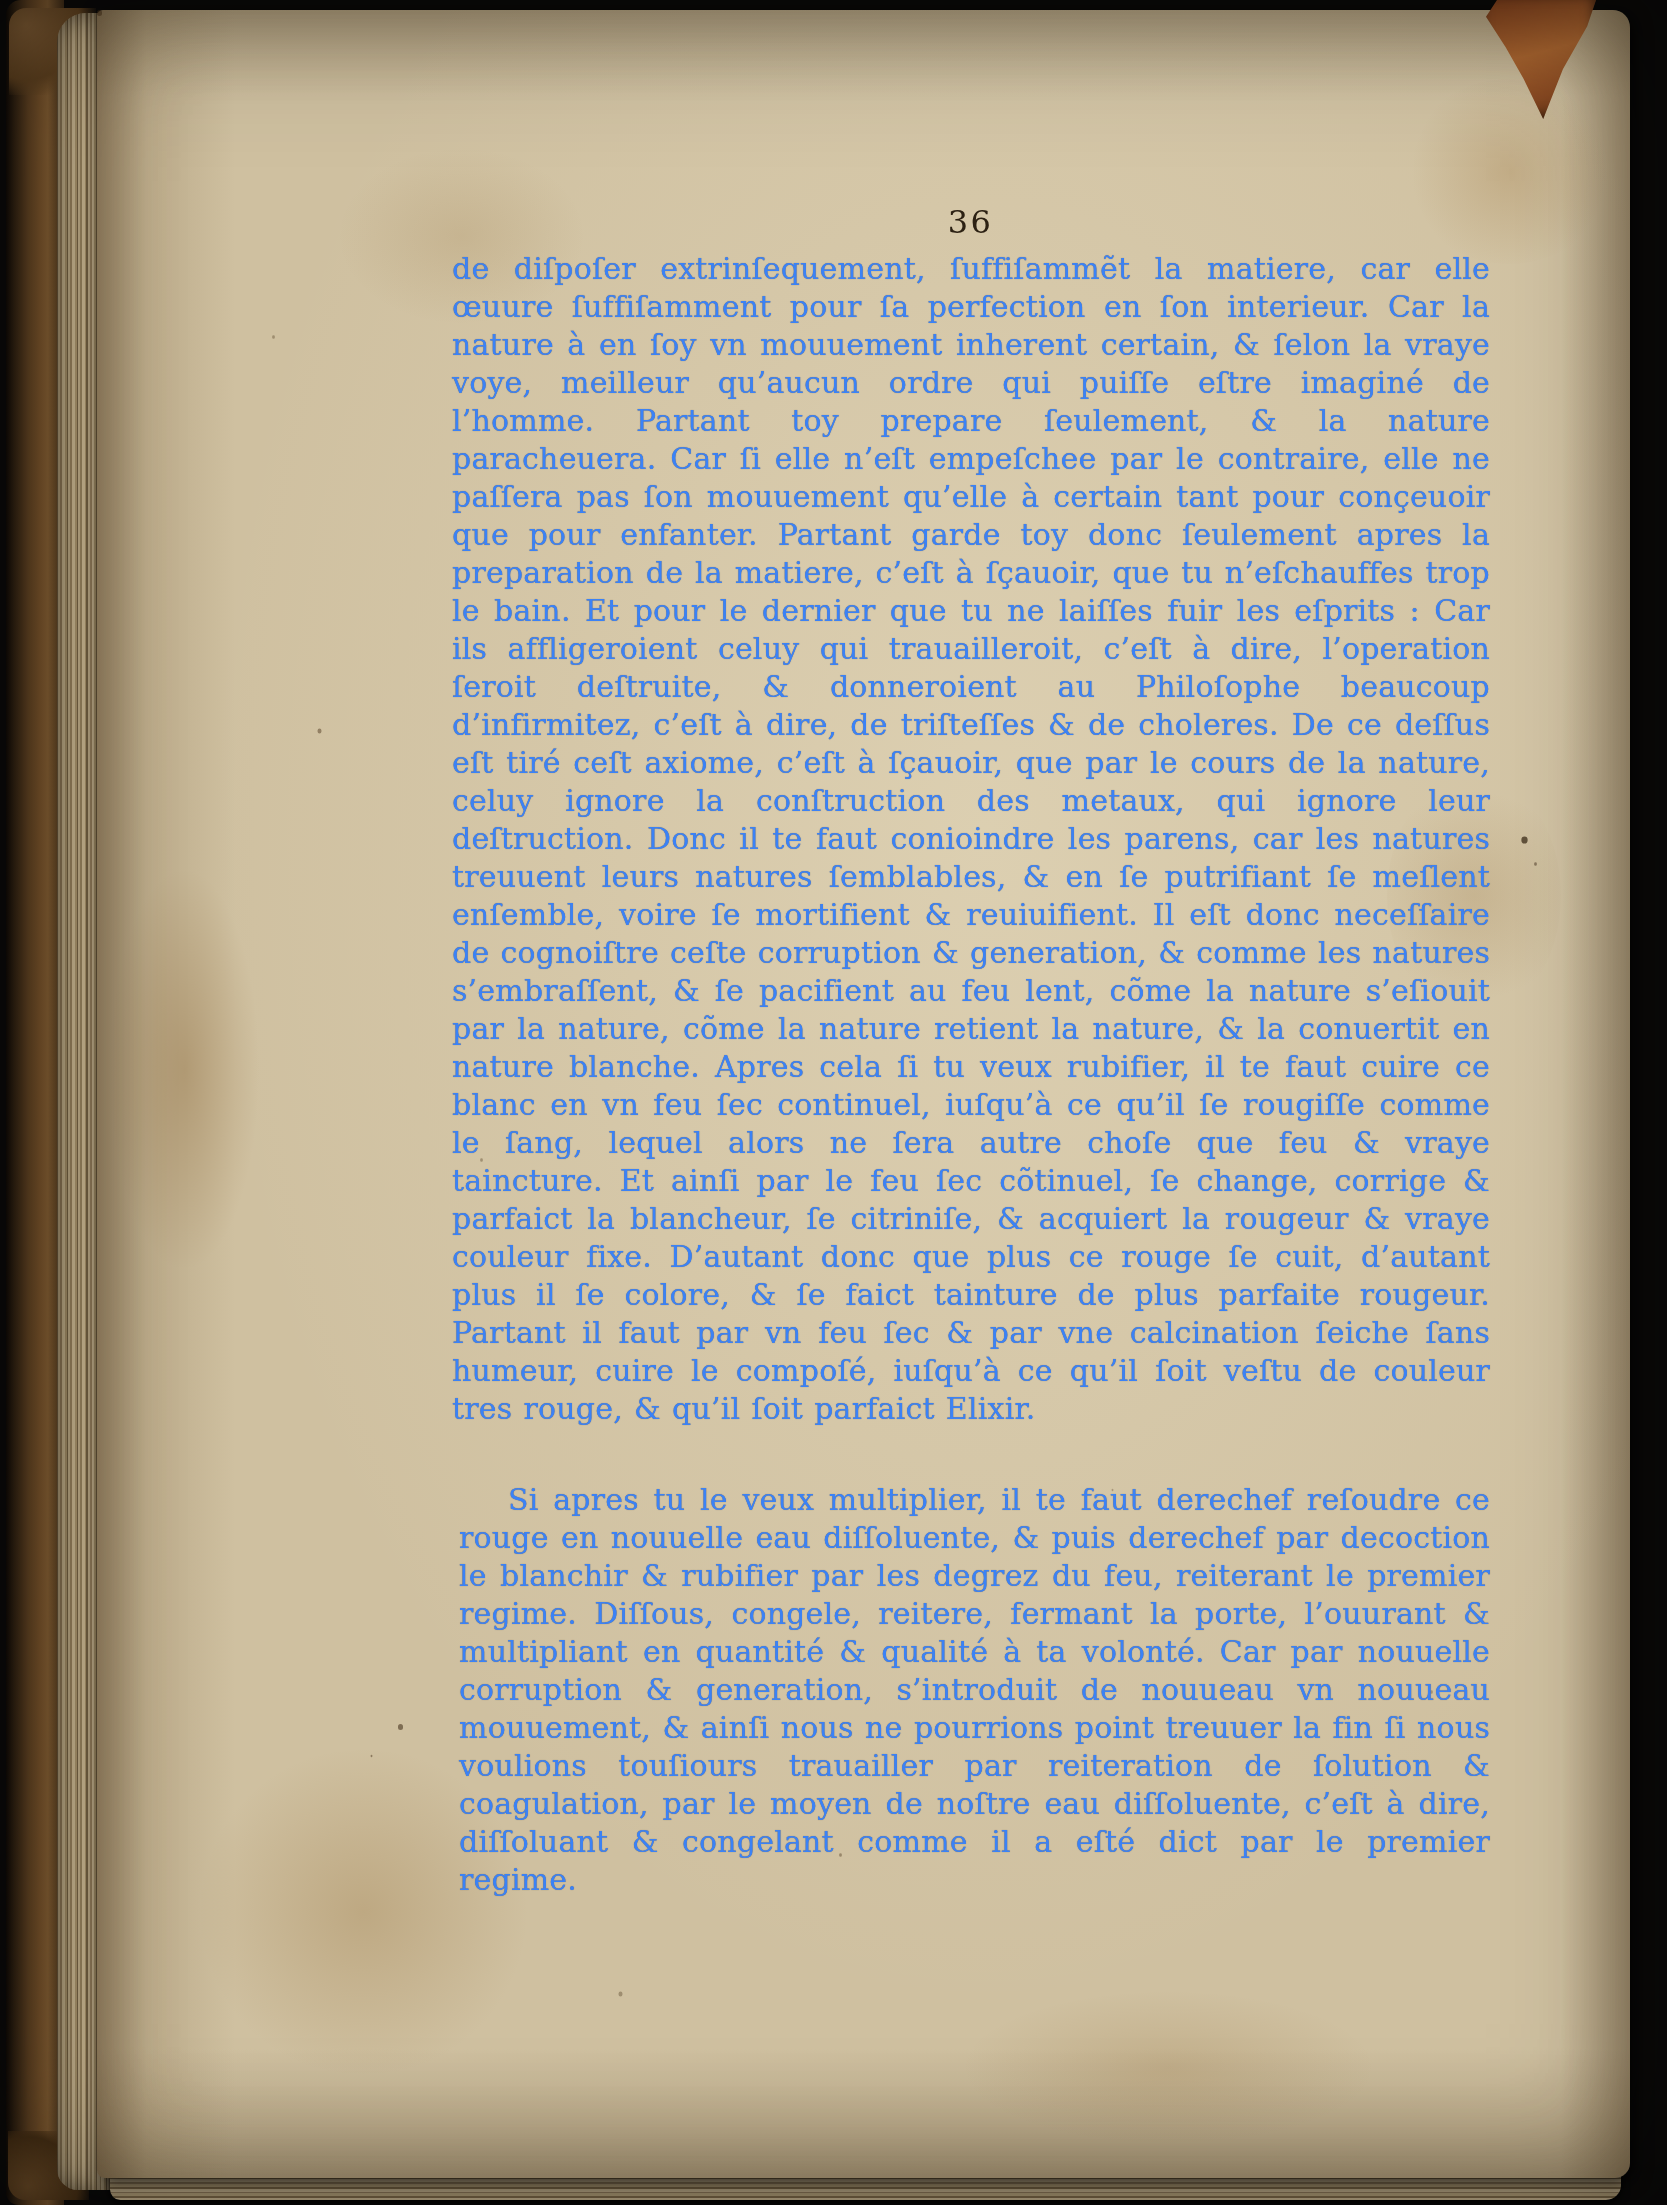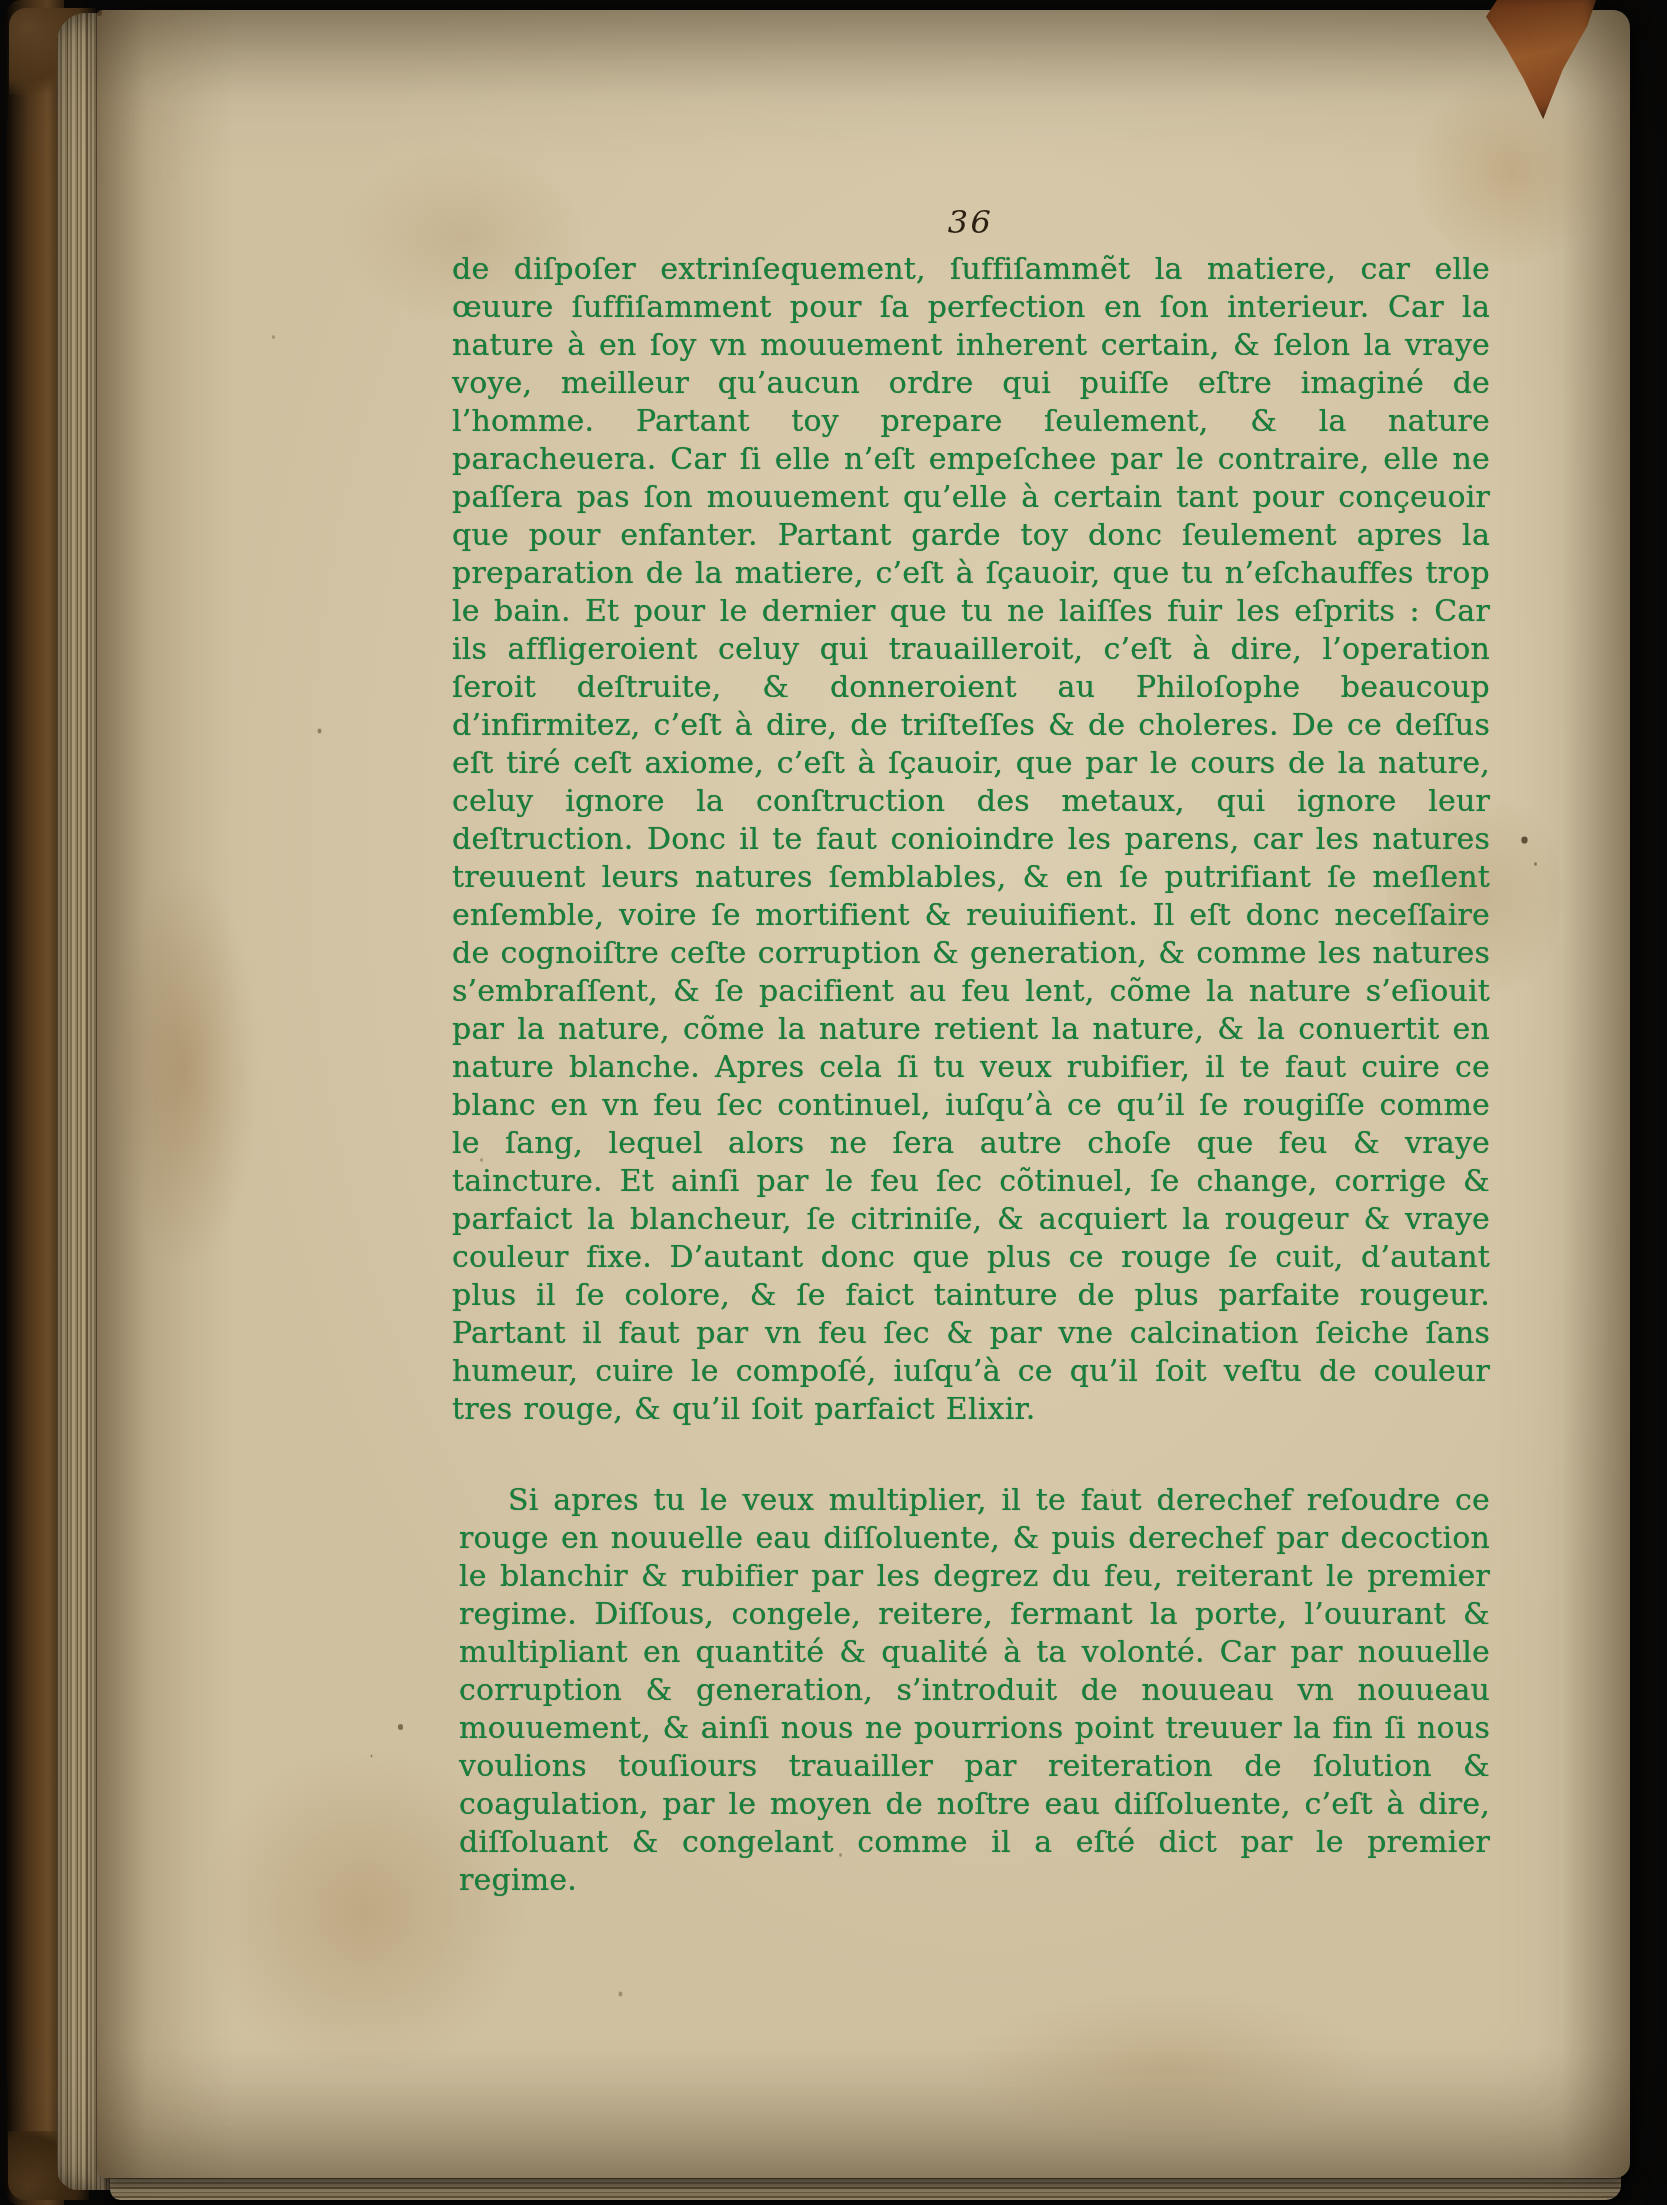--- a/index.html
+++ b/index.html
@@ -119,29 +119,28 @@
     clip-path: polygon(10% 0, 100% 0, 92% 22%, 70% 58%, 52% 100%, 34% 66%, 18% 40%, 0 14%);
     box-shadow: inset -3.5px -4.6px 10.4px rgba(0,0,0,0.5);
   }
   
   .page-number {
     position: absolute;
     left: 452px; top: 203px;
     width: 1037px;
     text-align: center;
     font-size: 32px;
-    font-style: italic;
     color: #2c2113;
     letter-spacing: 2.3px;
   }
   .text-block {
     position: absolute;
     left: 452px; top: 250px;
     width: 1038px;
-    color: #15803d;
+    color: #3b82f6;
     font-size: 30px;
     line-height: 38px;
     text-align: justify;
     letter-spacing: 0.2px;
     word-spacing: 1.4px;
     text-shadow: 0 0 0.8px rgba(44,28,12,0.55);
   }
   .text-block p { margin: 0; }
   .text-block p + p {
     margin-top: 53px;

